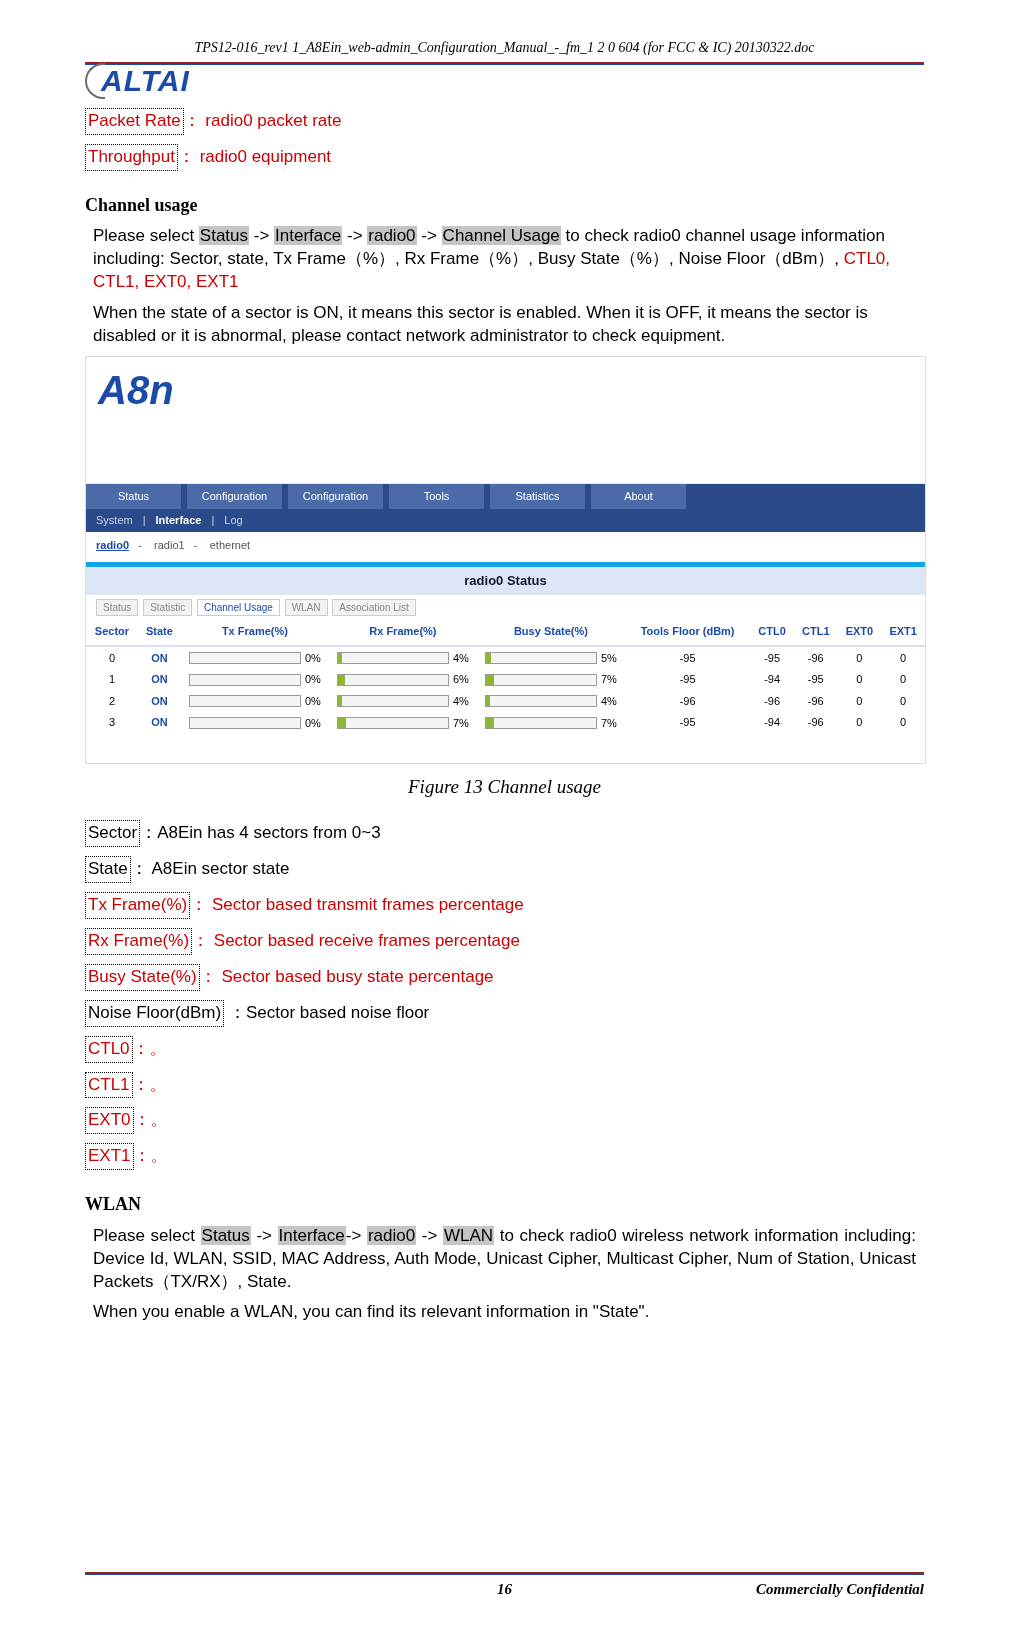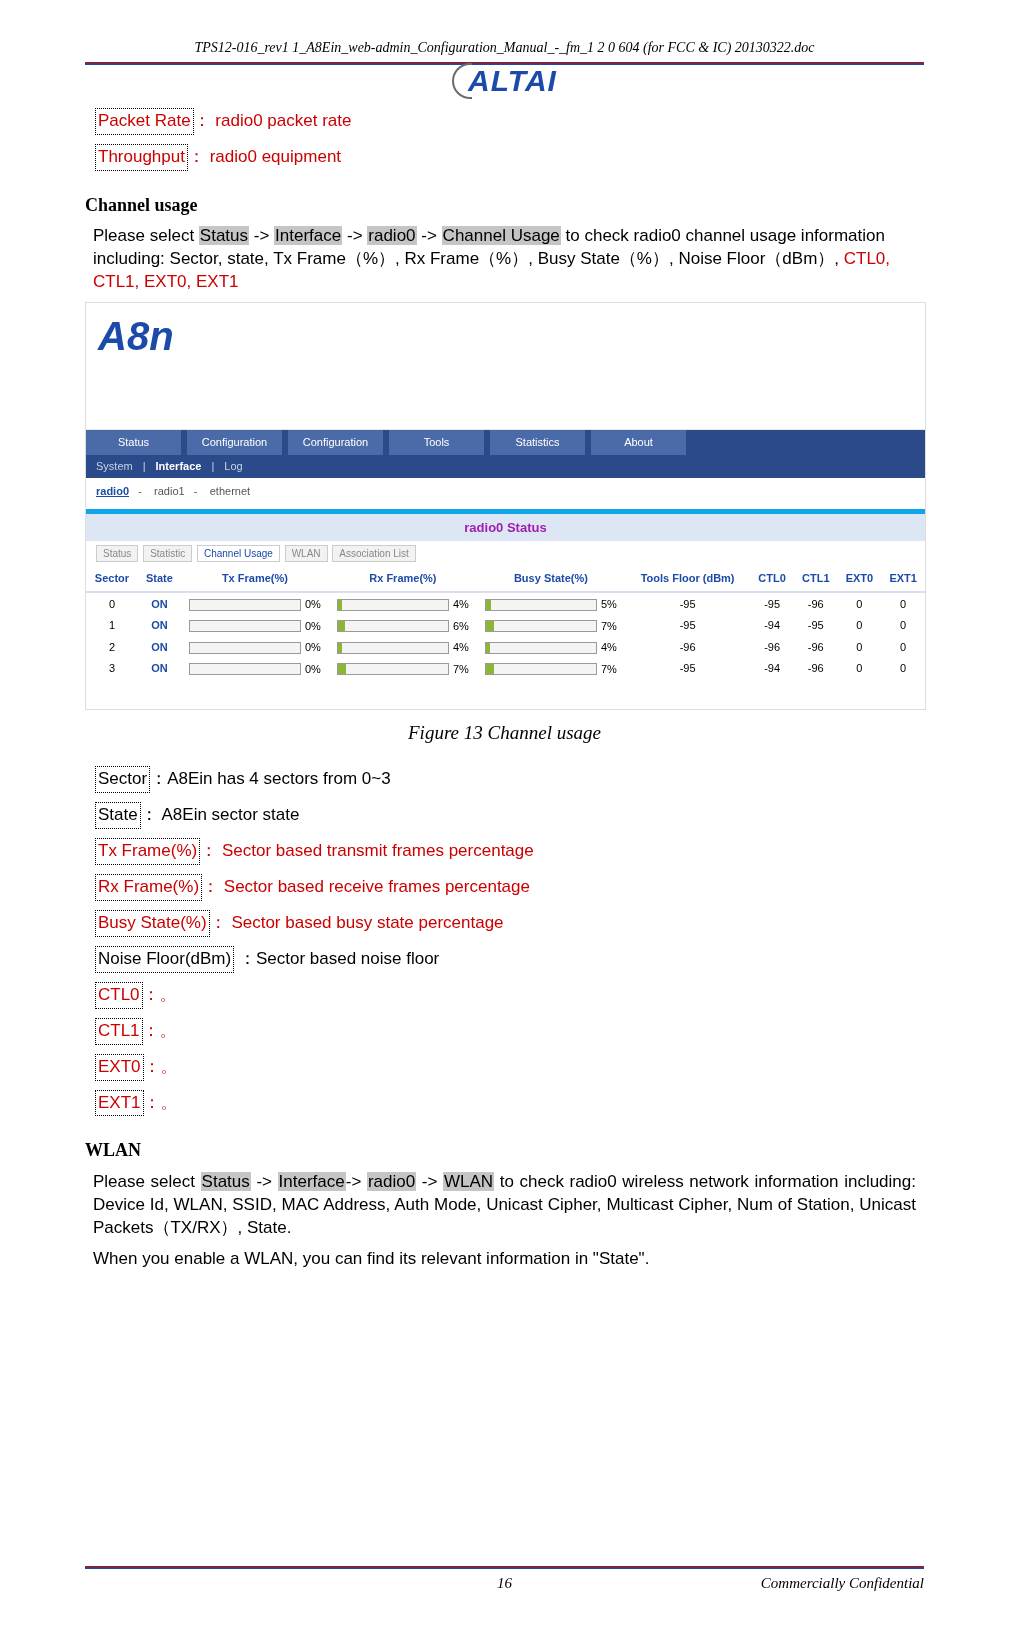--- a/index.html
+++ b/index.html
@@ -23,21 +23,21 @@
       font-size: 14px;
       margin-bottom: 6px;
     }
     .header-rule {
       height: 3px;
       background: linear-gradient(to bottom, #9a1c1c 0%, #9a1c1c 40%, #1c4aa8 60%, #1c4aa8 100%);
       margin-bottom: 2px;
     }
     .logo-row {
       display: flex;
-      justify-content: center;
+      justify-content: flex-start;
       margin-top: -4px;
     }
     .logo {
       display: inline-flex;
       align-items: center;
     }
     .logo-swoosh {
       width: 18px;
       height: 32px;
       border: 2px solid #6b6b6b;
@@ -75,21 +75,21 @@
     }
     .para { margin: 8px; }
     .figure-caption {
       text-align: center;
       font-style: italic;
       font-family: Liberation Serif, serif;
       font-size: 19px;
       margin: 10px 0 20px 0;
     }
     .def-line {
-      margin: 9px 10px;
+      margin: 9px 0;
       font-size: 17px;
     }
     .screenshot {
       margin-top: 0;
       border: 1px solid #ddd;
       width: 100%;
       background: #fff;
     }
     .ss-brand {
       font-size: 40px;
@@ -129,21 +129,21 @@
     .ss-iface {
       font-size: 11px;
       padding: 6px 10px 10px 10px;
       color: #555;
       border-bottom: 5px solid #0ea5e9;
     }
     .ss-iface .act { color: #1c4aa8; font-weight: bold; text-decoration: underline;}
     .ss-title-bar {
       background: #dde6f5;
       text-align: center;
-      color: #a21caf;
+      color: #0f172a;
       font-weight: bold;
       font-size: 13px;
       padding: 5px 0;
     }
     .ss-tabs {
       padding: 6px 10px 0 10px;
       font-size: 10px;
       color: #888;
     }
     .ss-tabs span {
@@ -190,23 +190,24 @@
       left: 0; top: 0; bottom: 0;
       background: #8db536;
     }
     .bar-label {
       display: inline-block;
       vertical-align: middle;
       margin-left: 4px;
     }
     .footer {
       position: absolute;
-      bottom: 36px;
+      bottom: 30px;
       left: 85px;
       right: 85px;
+      font-weight: bold;
     }
     .footer-rule {
       height: 3px;
       background: linear-gradient(to bottom, #9a1c1c 0%, #9a1c1c 40%, #1c4aa8 60%, #1c4aa8 100%);
       margin-bottom: 6px;
     }
     .footer-row {
       display: flex;
       justify-content: space-between;
       font-family: "Times New Roman", serif;
@@ -236,20 +237,21 @@
       <span class="dotted-box red">Packet Rate</span><span class="red">：  </span><span class="red">radio0 packet rate</span>
     </div>
     <div class="def-line">
       <span class="dotted-box red">Throughput</span><span class="red">：  </span><span class="red">radio0 equipment</span>
     </div>
 
     <h4 class="section">Channel usage</h4>
     <p class="para">
       <span>Please select </span><span class="gray-bg">Status</span><span> -&gt; </span><span class="gray-bg">Interface</span><span> -&gt; </span><span class="gray-bg">radio0</span><span> -&gt; </span><span class="gray-bg">Channel Usage</span><span> to check radio0 channel usage information including: Sector, state, Tx Frame（%）, Rx Frame（%）, Busy State（%）, Noise Floor（dBm）, </span><span class="red">CTL0, CTL1, EXT0, EXT1</span>
     </p>
+    <p class="para">When the state of a sector is ON, it means this sector is enabled. When it is OFF, it means the sector is disabled or it is abnormal, please contact network administrator to check equipment.</p>
 
     <div class="screenshot">
       <div class="ss-brand">A8n</div>
       <div class="ss-spacer"></div>
       <div class="ss-nav">
         <div class="ss-nav-item">Status</div>
         <div class="ss-nav-item">Configuration</div>
         <div class="ss-nav-item">Configuration</div>
         <div class="ss-nav-item">Tools</div>
         <div class="ss-nav-item">Statistics</div>

